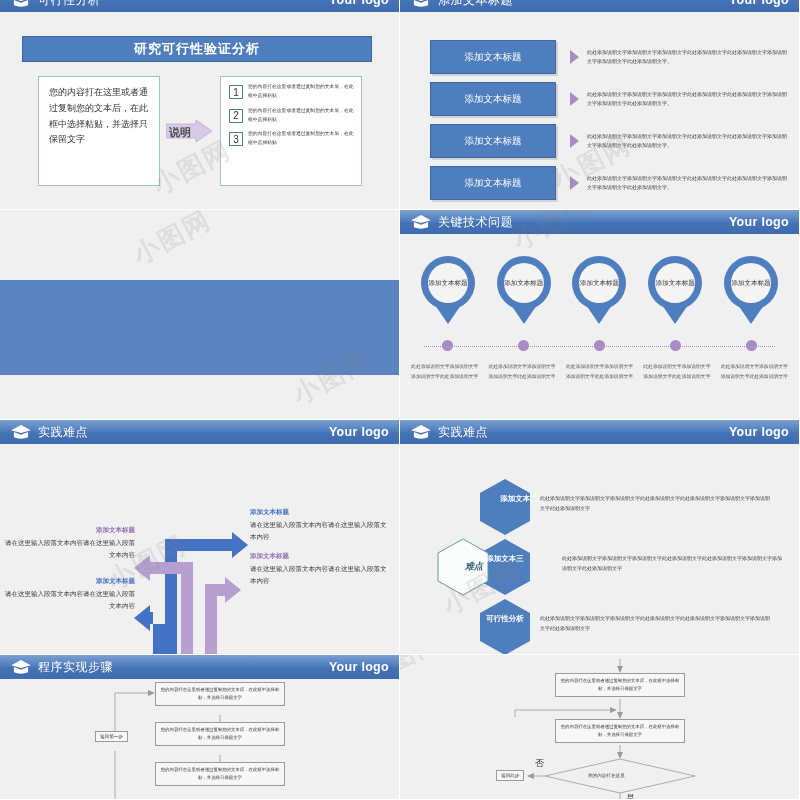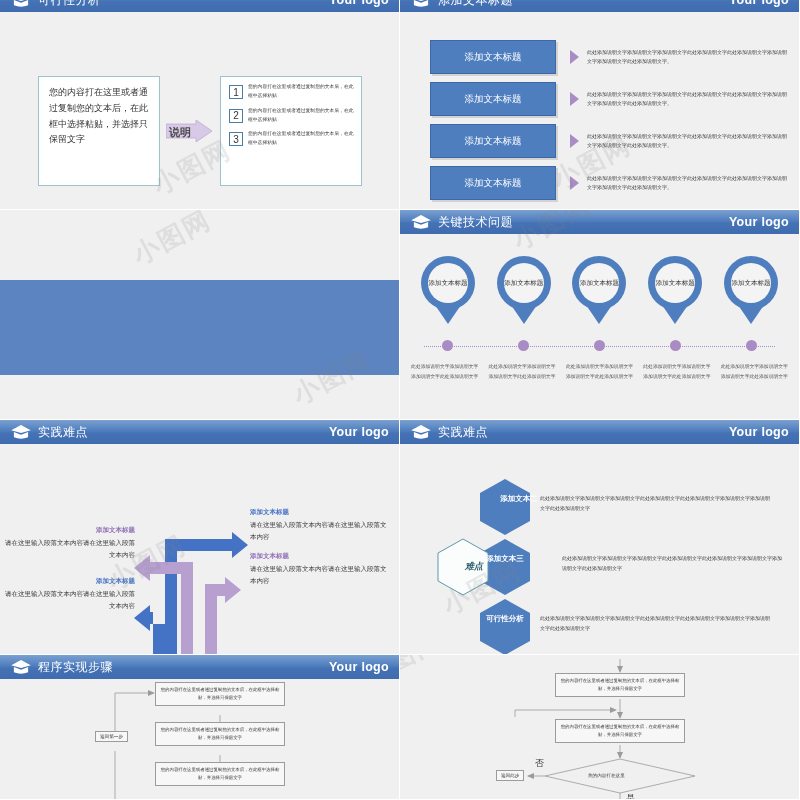--- a/index.html
+++ b/index.html
@@ -134,20 +134,21 @@
   <div class="slide">
     <div class="hdr cut">
       <svg class="cap" viewBox="0 0 24 18">
         <path d="M12 1 L23 7 L12 10 L1 7 Z" fill="#fff"></path>
         <path d="M4 9 L4 15 Q12 18 20 15 L20 9 L12 12 Z" fill="#fff"></path>
       </svg>
       <span class="ttl">可行性分析</span>
       <span class="logo">Your logo</span>
     </div>
     <div class="body">
+      <div class="s1-title">研究可行性验证分析</div>
       <div class="s1-left">您的内容打在这里或者通过复制您的文本后，在此框中选择粘贴，并选择只保留文字</div>
 
       <div class="s1-arrow">
         <svg viewBox="0 0 48 22" width="48" height="22">
           <path d="M0 4 H30 V0 L46 11 L30 22 V18 H0 Z" fill="#d8c9e6" stroke="#b9a4d2" stroke-width="0.7"></path>
         </svg>
         <span class="lbl">说明</span>
       </div>
 
       <div class="s1-right">

